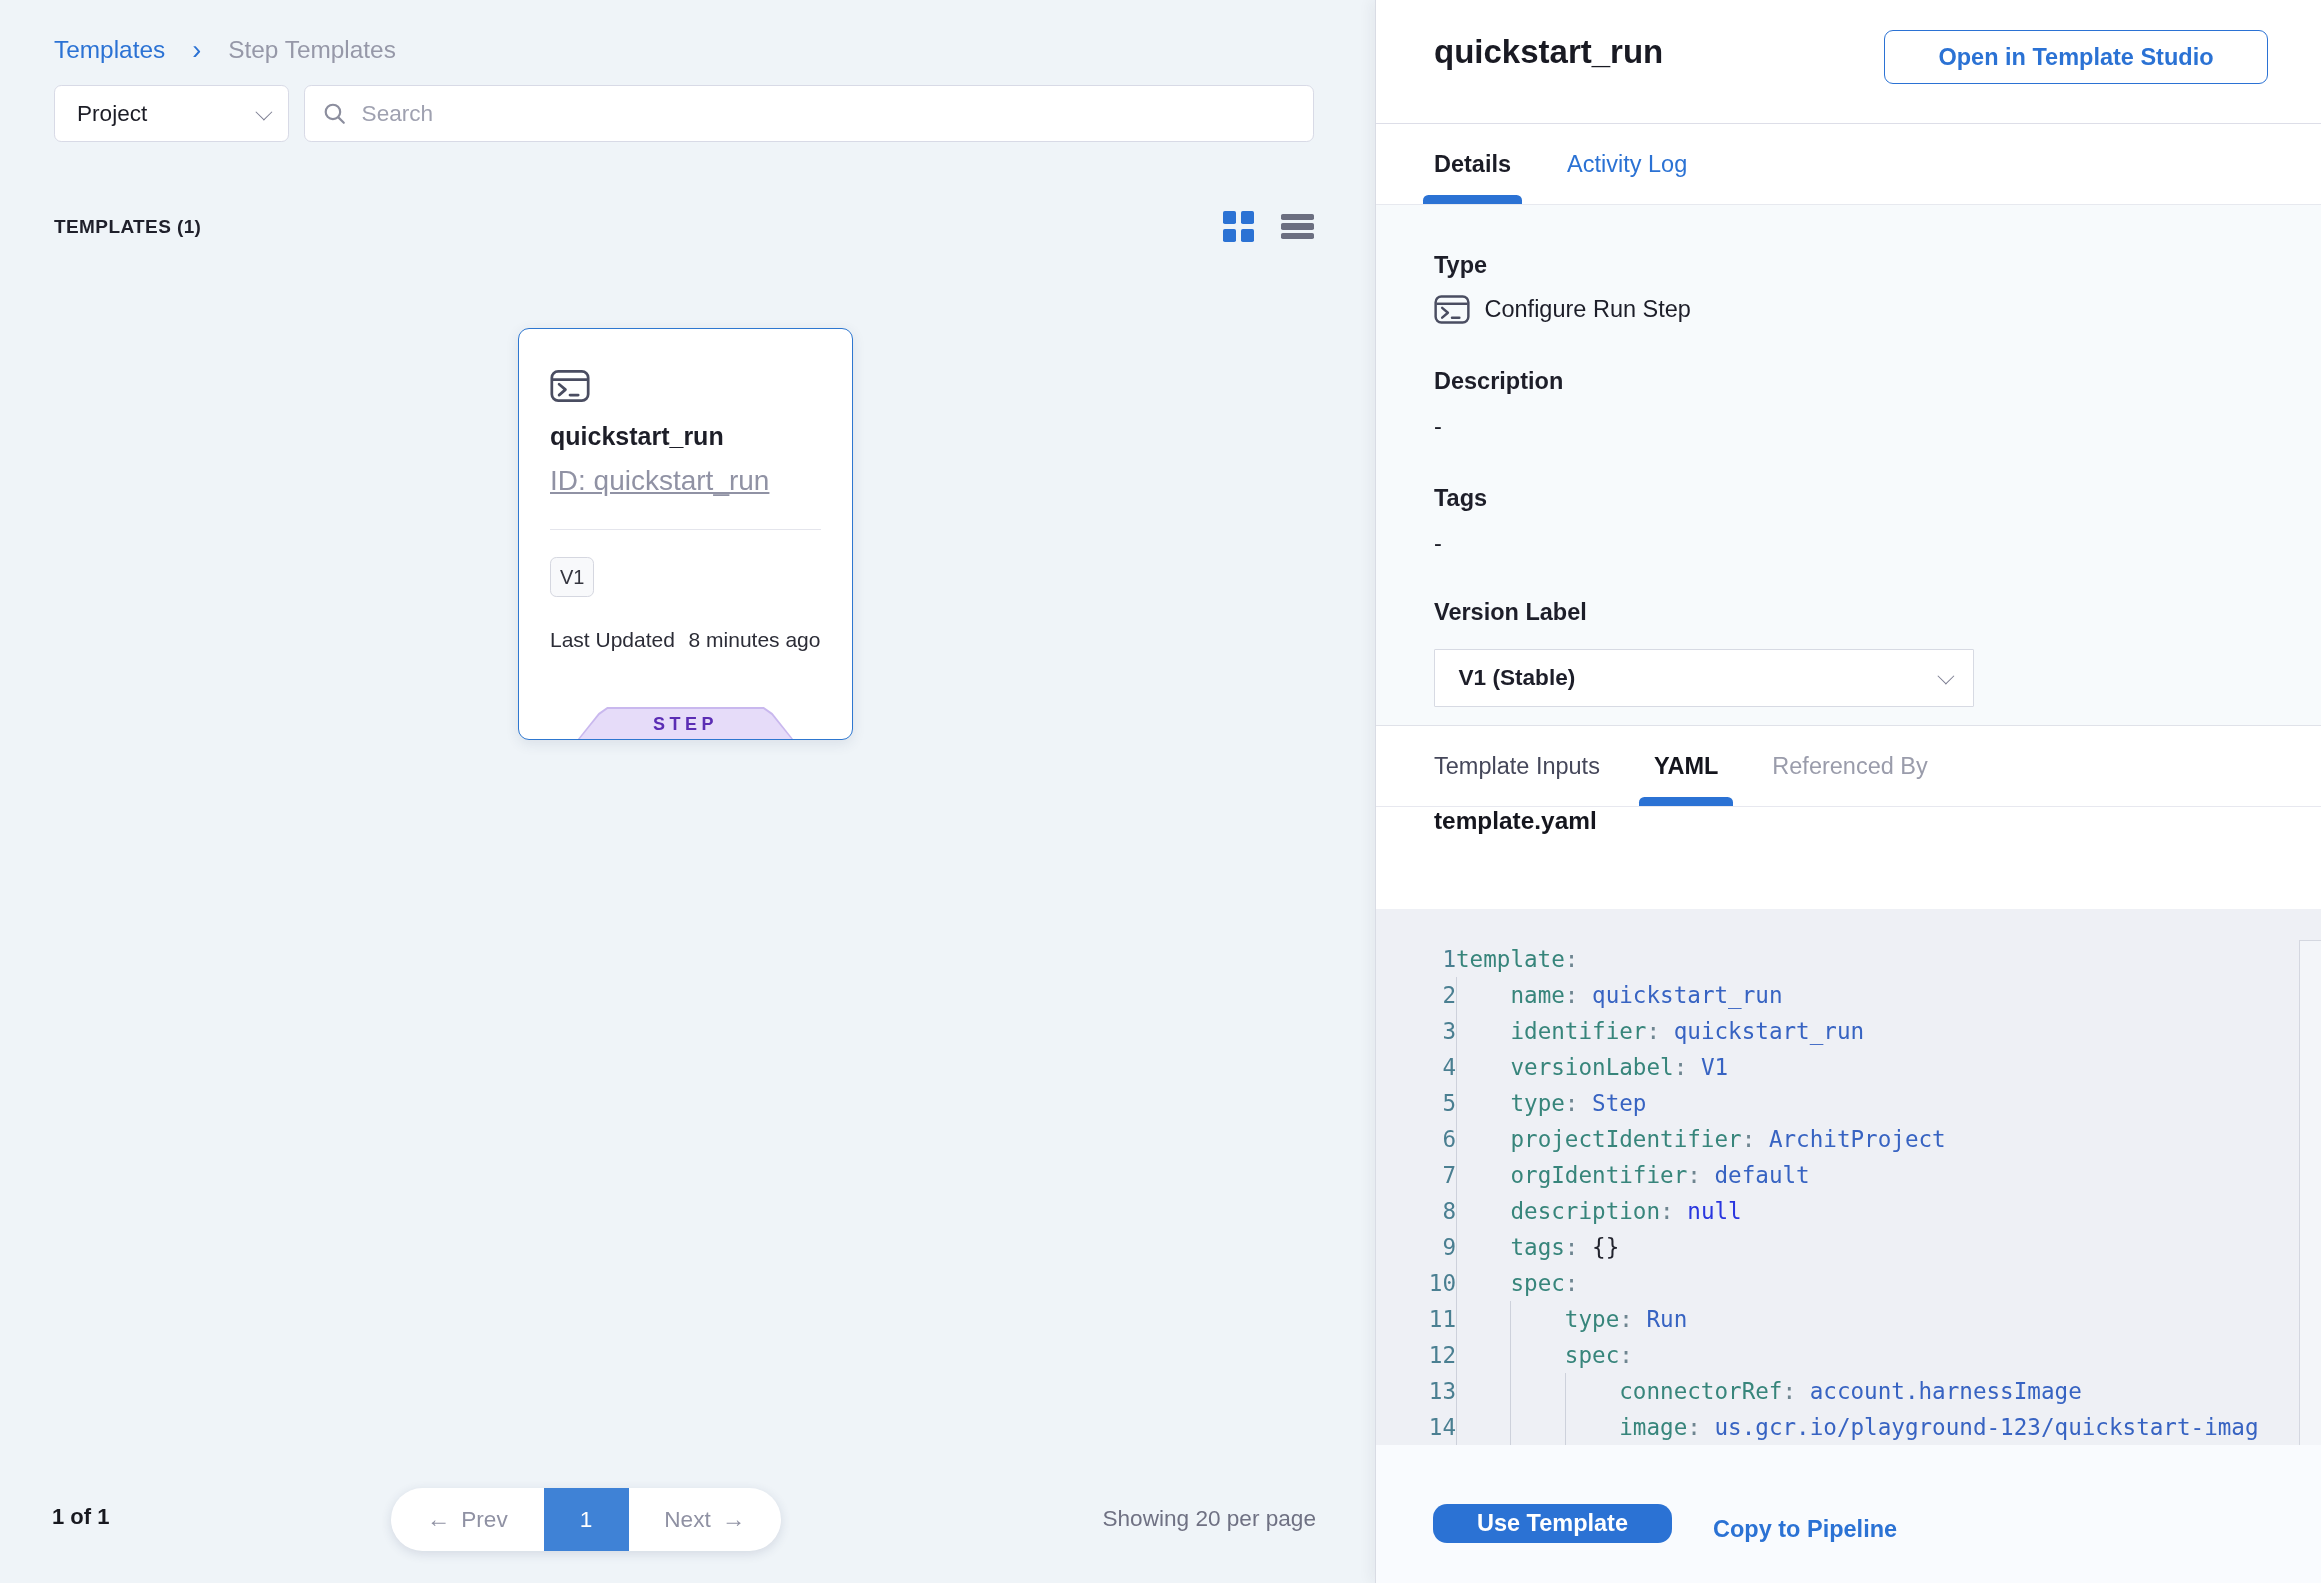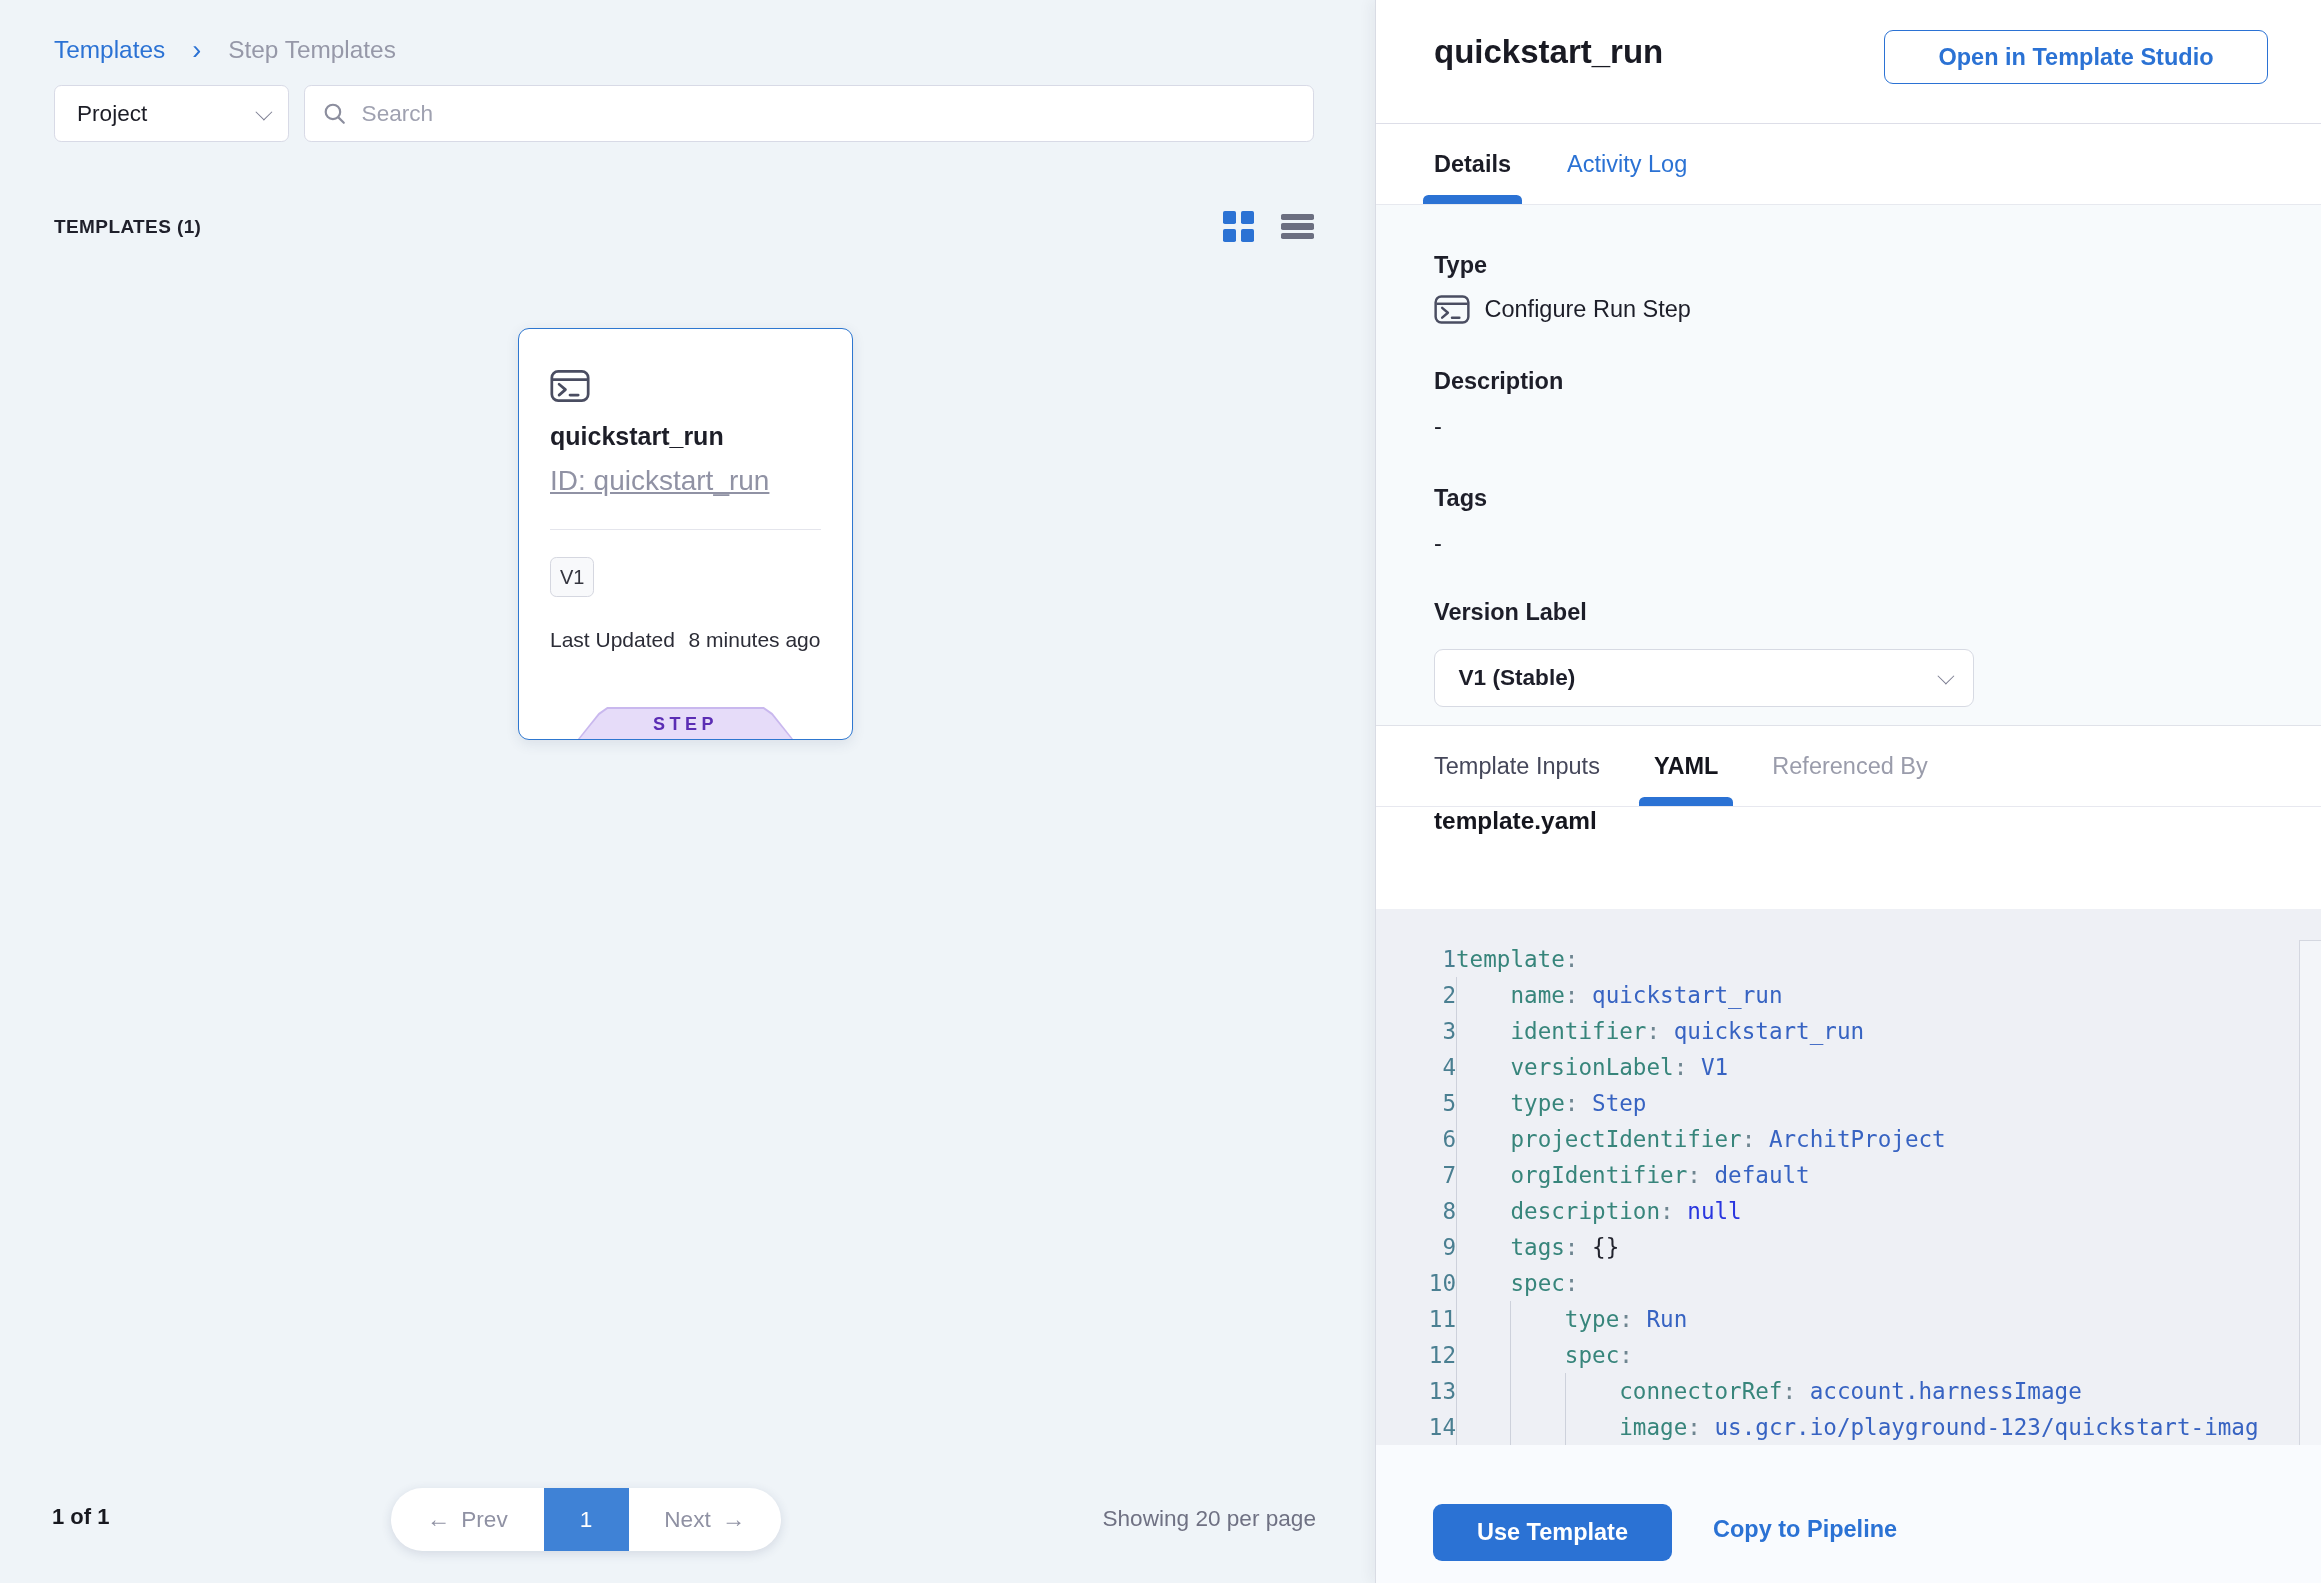--- a/index.html
+++ b/index.html
@@ -67,21 +67,21 @@
   .tab1.active{color:#1b1c26;font-weight:700;}
   .tab1.active::after{content:"";position:absolute;left:-11px;right:-11px;bottom:0;height:9px;background:var(--accent-blue);border-radius:5.4px 5.4px 0 0;}
   .tab1.inactive{color:var(--accent-blue);}
   .details-body{position:absolute;top:204px;left:0;right:0;height:522px;background:#f7fafc;border-top:0.9px solid #e7e9ef;
     padding:47px 58px;box-sizing:border-box;}
   .fld-label{font-size:23.5px;font-weight:700;color:#1d1e29;}
   .type-row{display:flex;align-items:center;gap:14.5px;margin-top:14.5px;color:#4a4d61;}
   .type-value{font-size:23.5px;color:#1d1e29;}
   .fld-value{font-size:23.5px;color:#1d1e29;margin-top:18px;}
   .m-desc{margin-top:43px;} .m-tags{margin-top:45px;} .m-ver{margin-top:42px;}
-  .version-select{margin-top:23.5px;width:540px;height:58px;background:#fff;border:0.9px solid #d7dae3;border-radius:9px;
+  .version-select{margin-top:23.5px;width:540px;height:58px;background:#fff;border:0.9px solid #d7dae3;border-radius:1px;
     display:flex;align-items:center;justify-content:space-between;padding:0 23.5px;box-sizing:border-box;
     font-size:22.6px;font-weight:600;color:#1d1e29;cursor:pointer;}
   .rp-divider2{position:absolute;top:725px;left:0;right:0;border-top:0.9px solid #e0e2e9;}
   .tabs2{position:absolute;top:726px;left:58px;height:80px;display:flex;gap:54px;}
   .tab2{display:flex;align-items:center;font-size:23.5px;cursor:pointer;position:relative;}
   .tab2.t-inputs{color:#45475a;font-weight:500;}
   .tab2.active{color:#14151d;font-weight:700;}
   .tab2.active::after{content:"";position:absolute;left:-14.5px;right:-14.5px;bottom:0;height:9px;background:var(--accent-blue);border-radius:5.4px 5.4px 0 0;}
   .tab2.t-refs{color:#9a9cab;}
   .rp-divider3{position:absolute;top:806px;left:0;right:0;border-top:0.9px solid #e7e8ef;}
@@ -90,22 +90,22 @@
   .code-area{position:absolute;top:909px;height:536px;left:0;right:0;background:#eef0f5;overflow:hidden;padding-top:32px;box-sizing:border-box;}
   .code-row{display:flex;height:36px;line-height:36px;font-family:"DejaVu Sans Mono","Liberation Mono",monospace;font-size:22.6px;}
   .code-num{width:80px;text-align:right;color:var(--code-line-number);flex:none;}
   .code-text{position:relative;white-space:pre;}
   .indent-guide{position:absolute;top:0;bottom:0;width:0.9px;background:#cdd1db;}
   .tok-key{color:var(--code-key);} .tok-colon{color:var(--code-colon);}
   .tok-string{color:var(--code-value);} .tok-keyword{color:var(--code-keyword);} .tok-plain{color:var(--code-plain);}
   .code-scrollbar{position:absolute;top:940px;right:0;width:22px;height:505px;background:#f3f5f9;
     border-left:0.9px solid #d4d7e0;border-top:0.9px solid #d4d7e0;box-sizing:border-box;cursor:pointer;}
   .rp-footer{position:absolute;top:1445px;bottom:0;left:0;right:0;background:#f9fbfe;}
-  .use-template-btn{position:absolute;left:57px;top:59px;width:239px;height:57px;background:var(--accent-blue);color:#fff;
-    border:none;border-radius:9px;font-size:23.5px;font-weight:700;font-family:inherit;cursor:pointer;}
+  .use-template-btn{position:absolute;left:57px;top:59px;width:239px;height:39px;background:var(--accent-blue);color:#fff;
+    border:none;border-radius:14px;font-size:23.5px;font-weight:700;font-family:inherit;cursor:pointer;}
   .copy-link{position:absolute;left:337px;top:71px;font-size:23.5px;font-weight:700;color:var(--accent-blue);cursor:pointer;}
 </style>
 </head>
 <body>
 
 <div class="left-panel">
 
   <div class="breadcrumb">
     <span class="crumb-link">Templates</span>
     <span class="crumb-sep">›</span>

